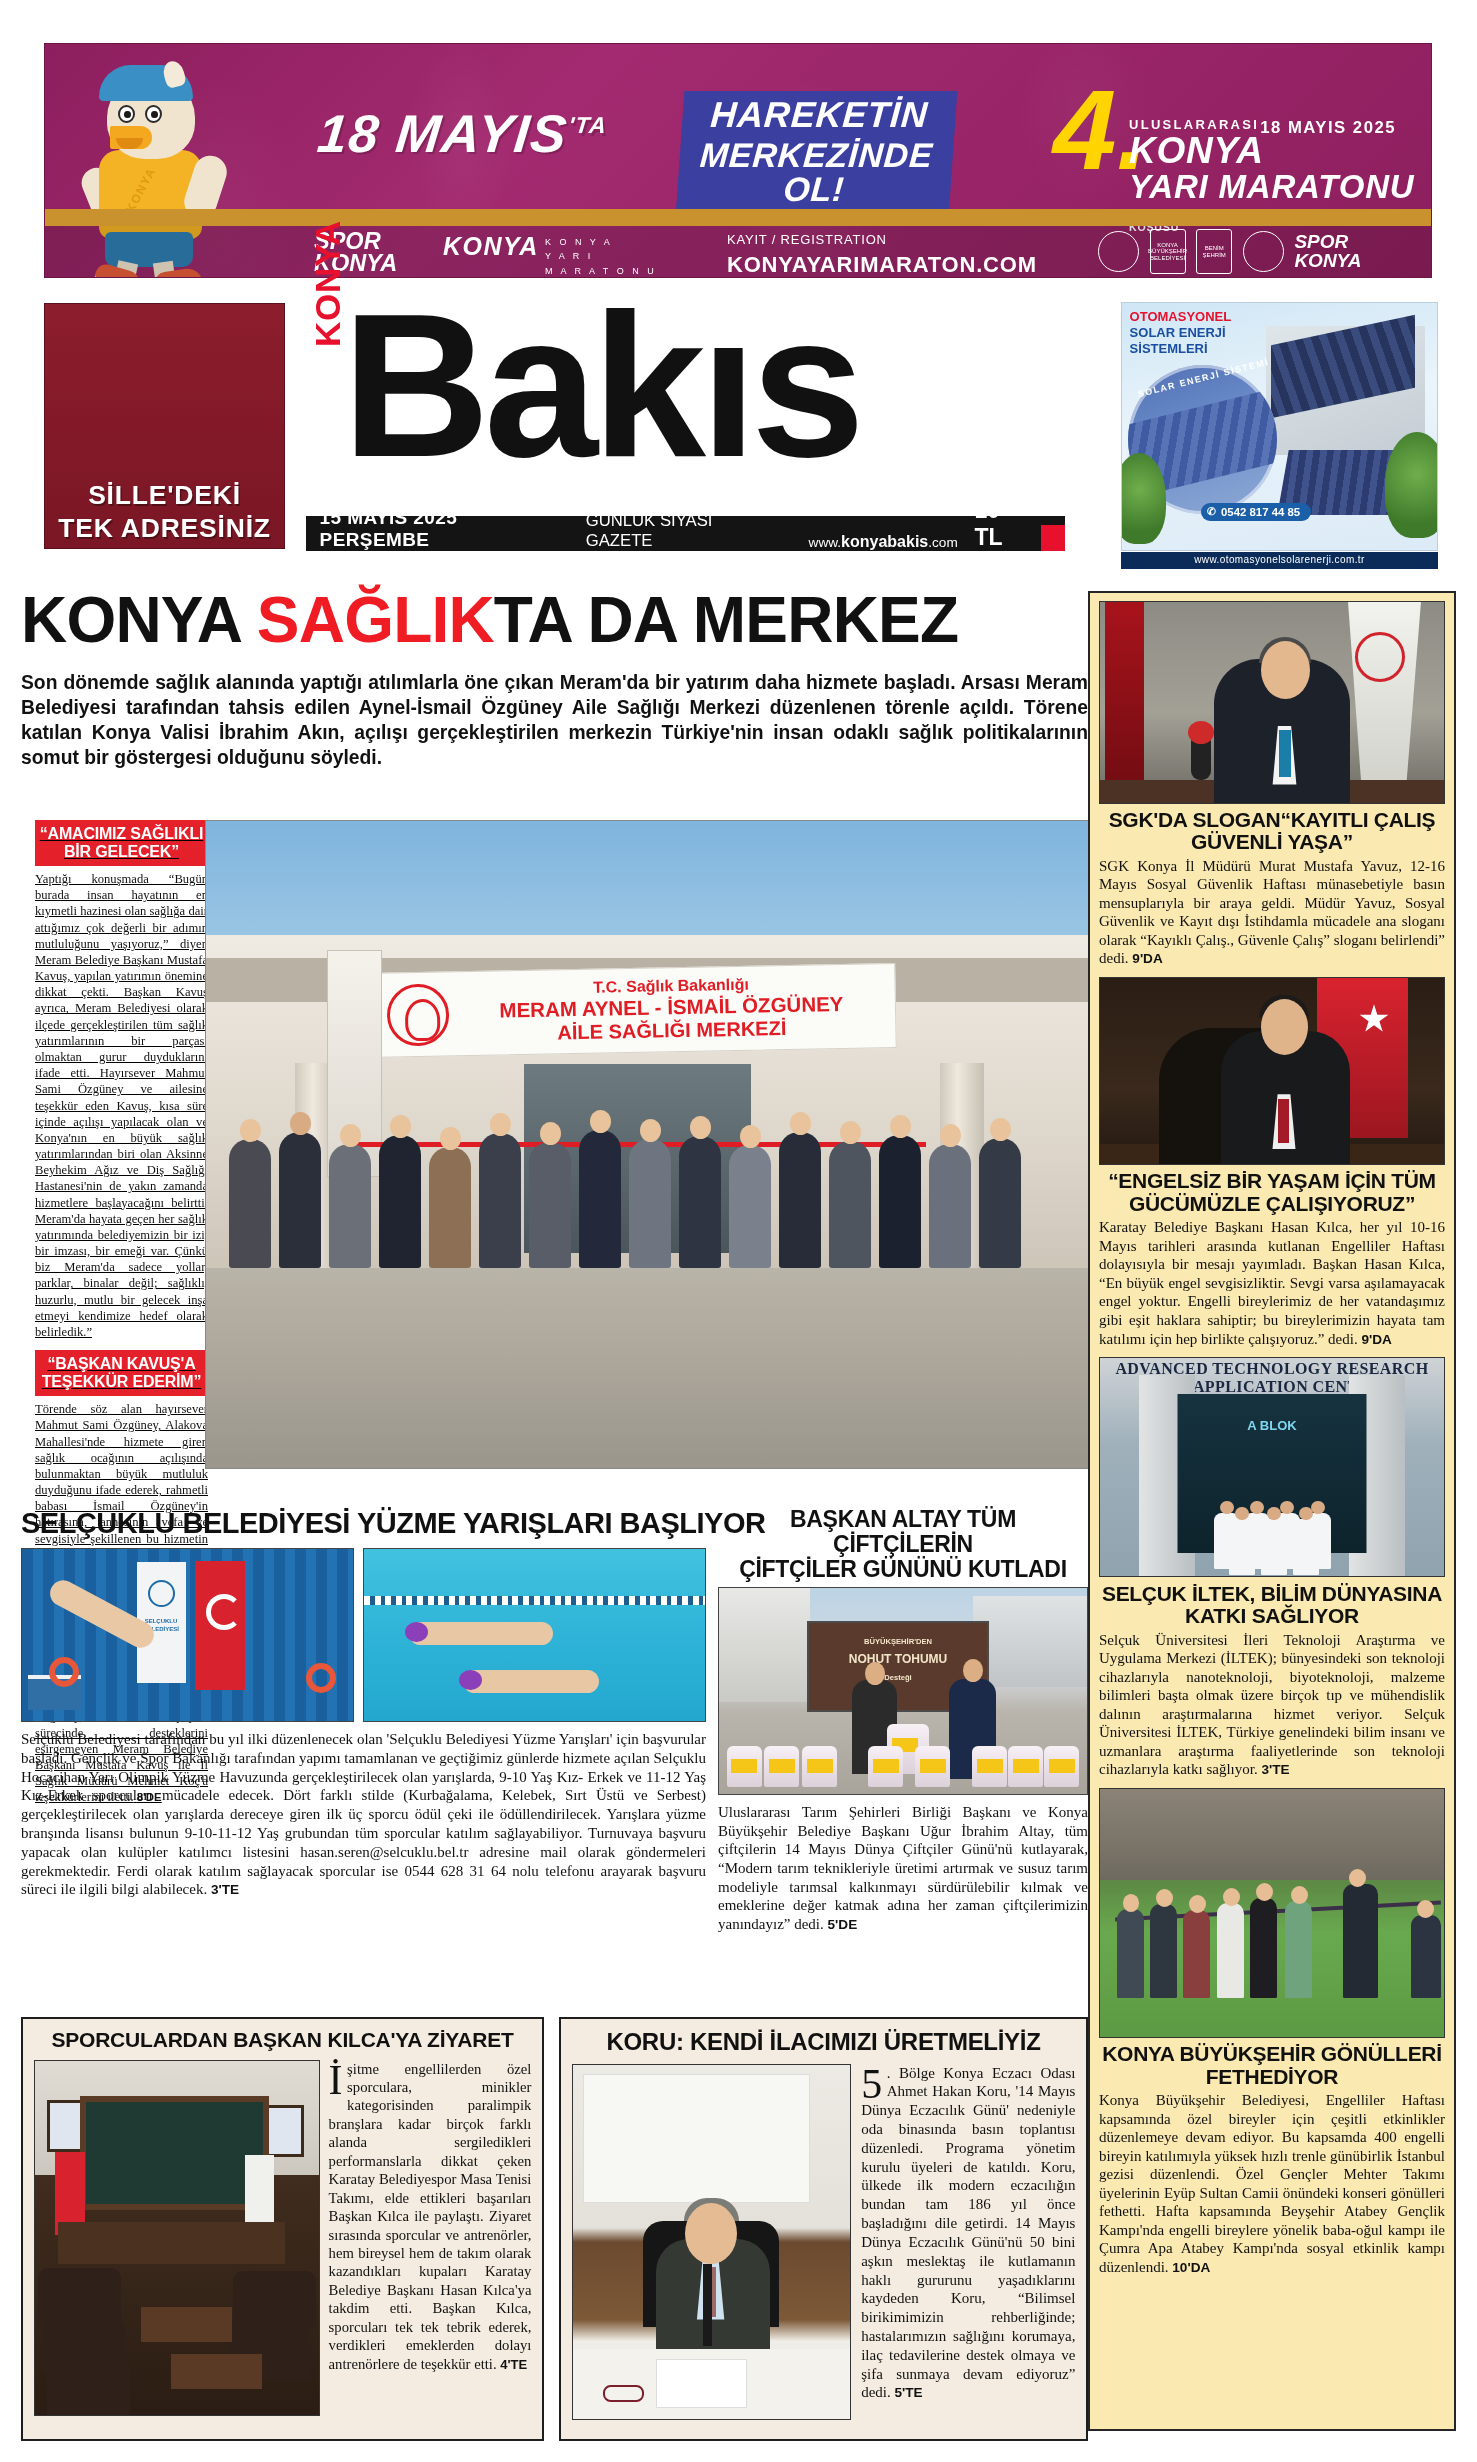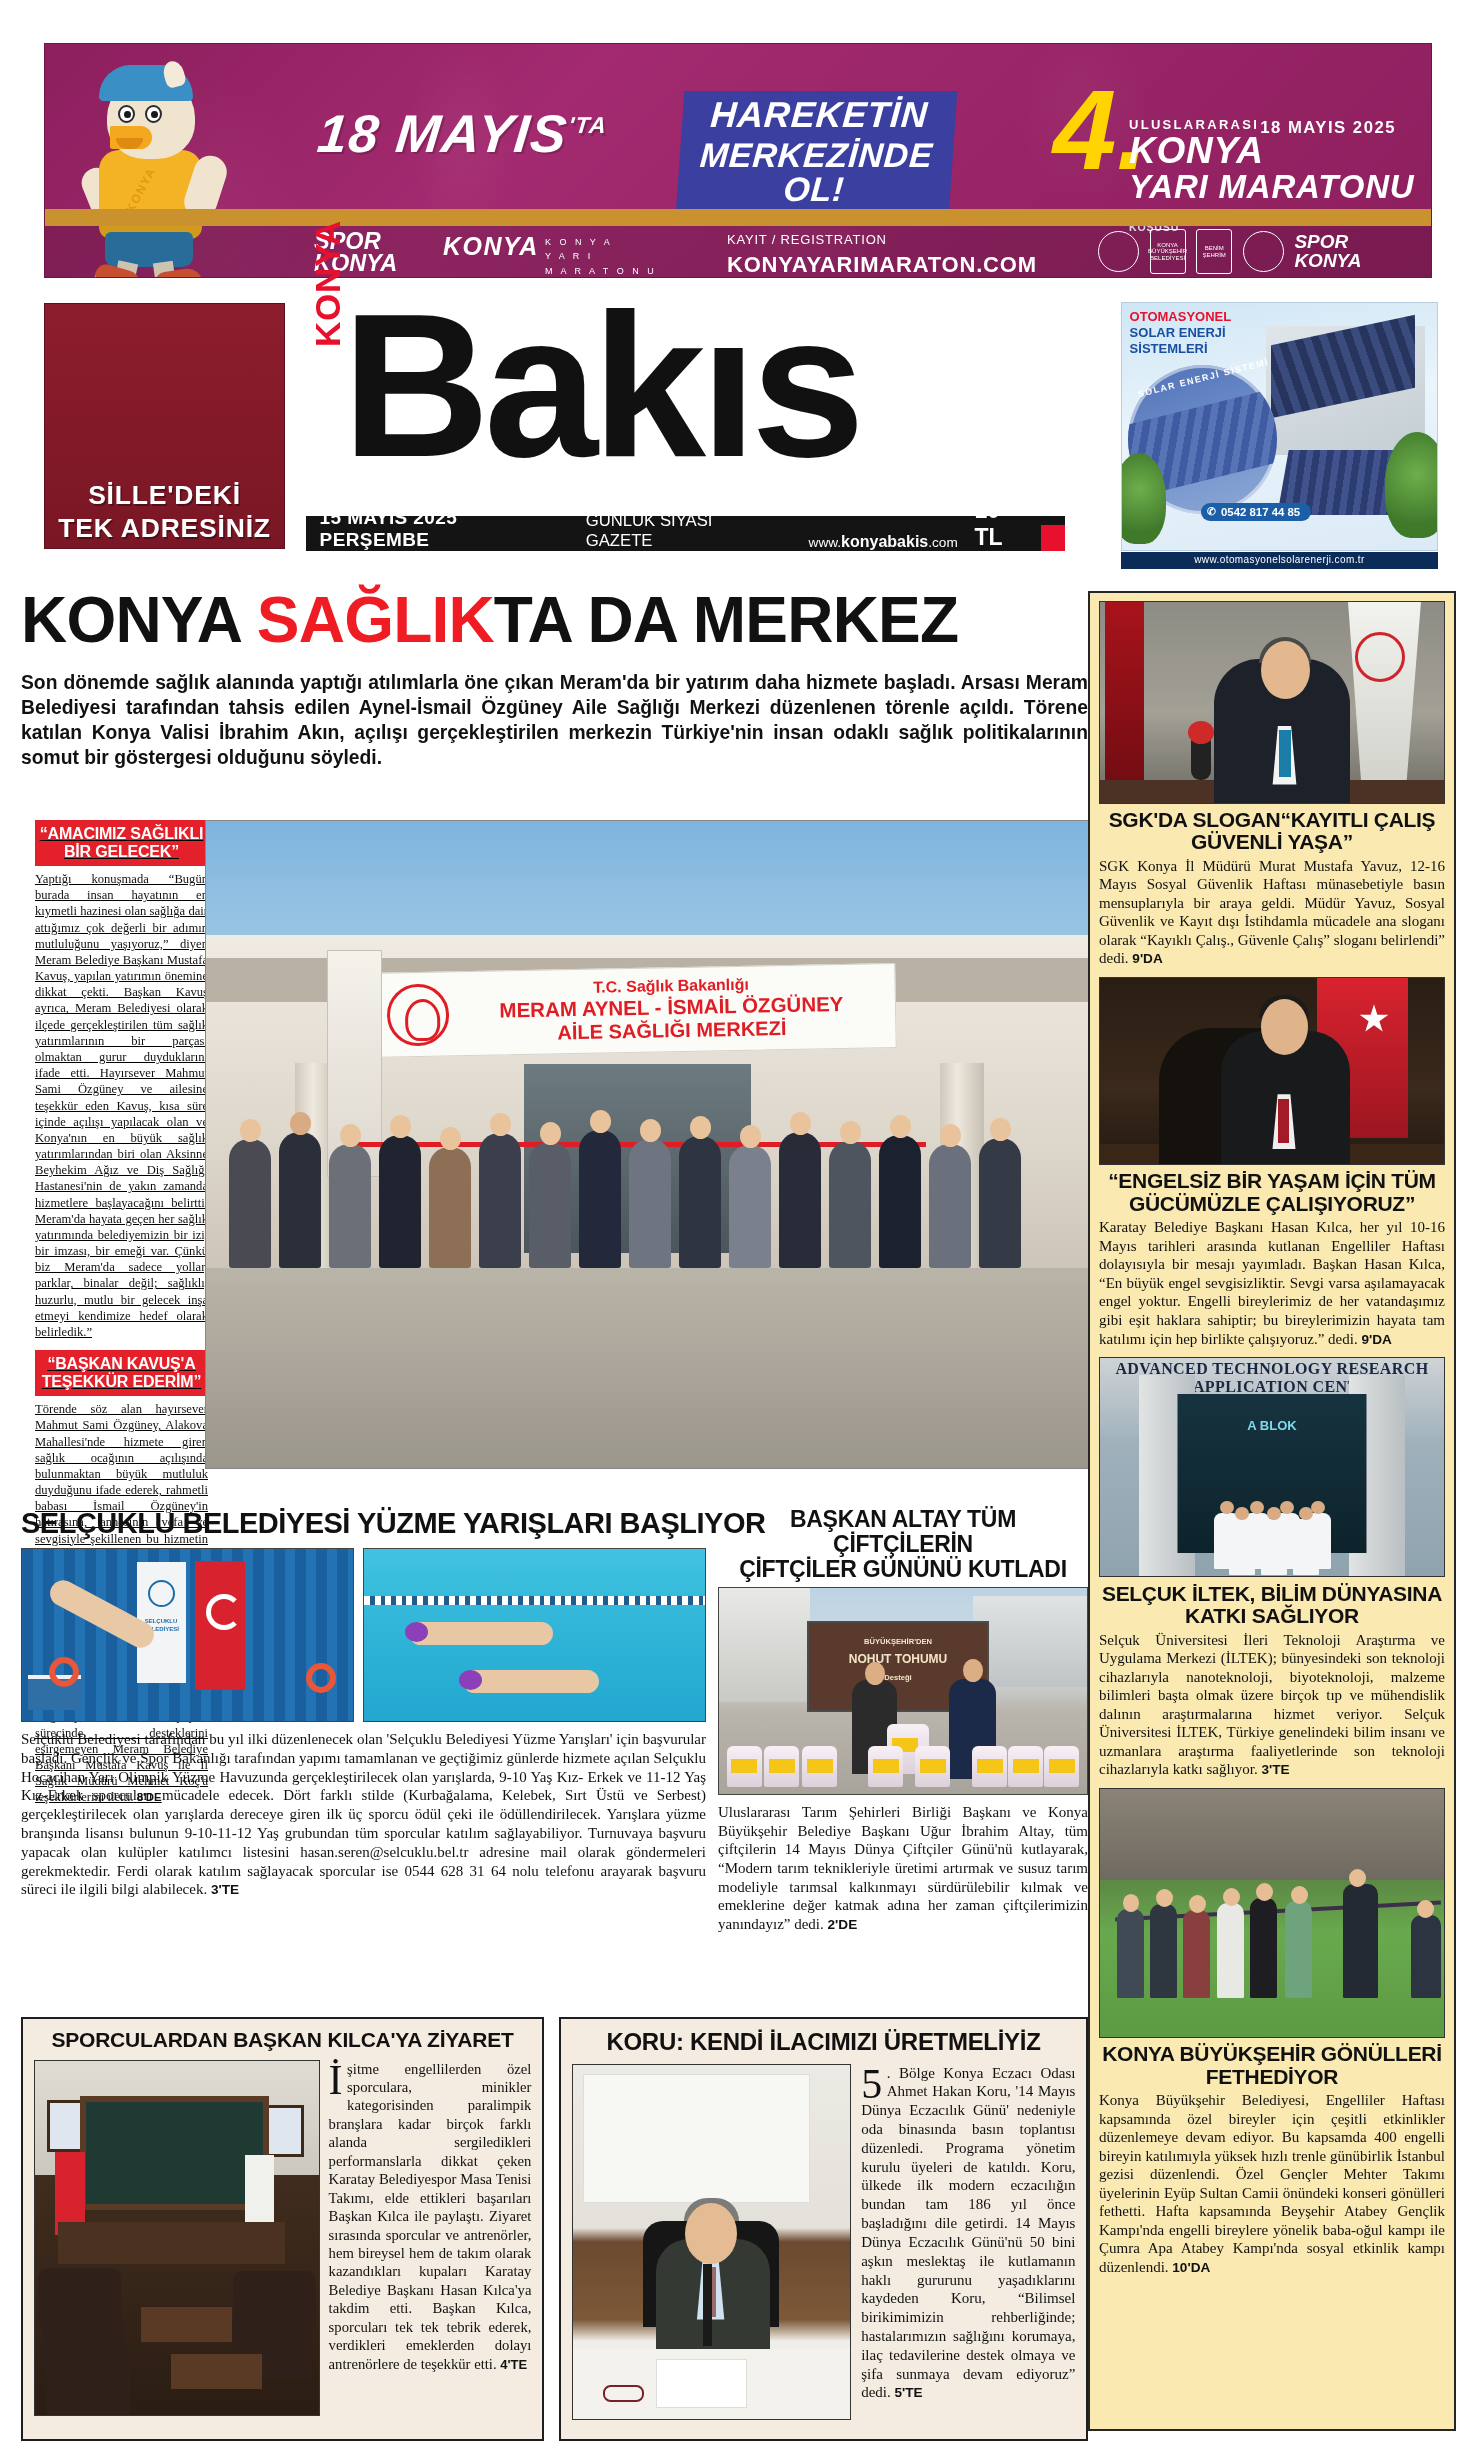--- a/index.html
+++ b/index.html
@@ -768,21 +768,21 @@
       <span class="sack" style="right:7.6px">
           <i></i>
         </span>
       <span class="sack" style="right:44px">
           <i></i>
         </span>
       <span class="sack" style="right:80px">
           <i></i>
         </span>
     </div>
-    <p><span>Uluslararası Tarım Şehirleri Birliği Başkanı ve Konya Büyükşehir Belediye Başkanı Uğur İbrahim Altay, tüm çiftçilerin 14 Mayıs Dünya Çiftçiler Günü'nü kutlayarak, “Modern tarım teknikleriyle üretimi artırmak ve susuz tarım modeliyle tarımsal kalkınmayı sürdürülebilir kılmak ve emeklerine değer katmak adına her zaman çiftçilerimizin yanındayız” dedi. </span><b>2'DE</b></p>
+    <p><span>Uluslararası Tarım Şehirleri Birliği Başkanı ve Konya Büyükşehir Belediye Başkanı Uğur İbrahim Altay, tüm çiftçilerin 14 Mayıs Dünya Çiftçiler Günü'nü kutlayarak, “Modern tarım teknikleriyle üretimi artırmak ve susuz tarım modeliyle tarımsal kalkınmayı sürdürülebilir kılmak ve emeklerine değer katmak adına her zaman çiftçilerimizin yanındayız” dedi. </span><b>5'DE</b></p>
   </div>
 
   <div class="bl">
     <div class="h">SPORCULARDAN BAŞKAN KILCA'YA ZİYARET</div>
     <div class="row">
       <div class="img">
         <span class="wall"></span>
         <span class="pic p1"></span>
         <span class="pic p2"></span>
         <span class="board"></span>

